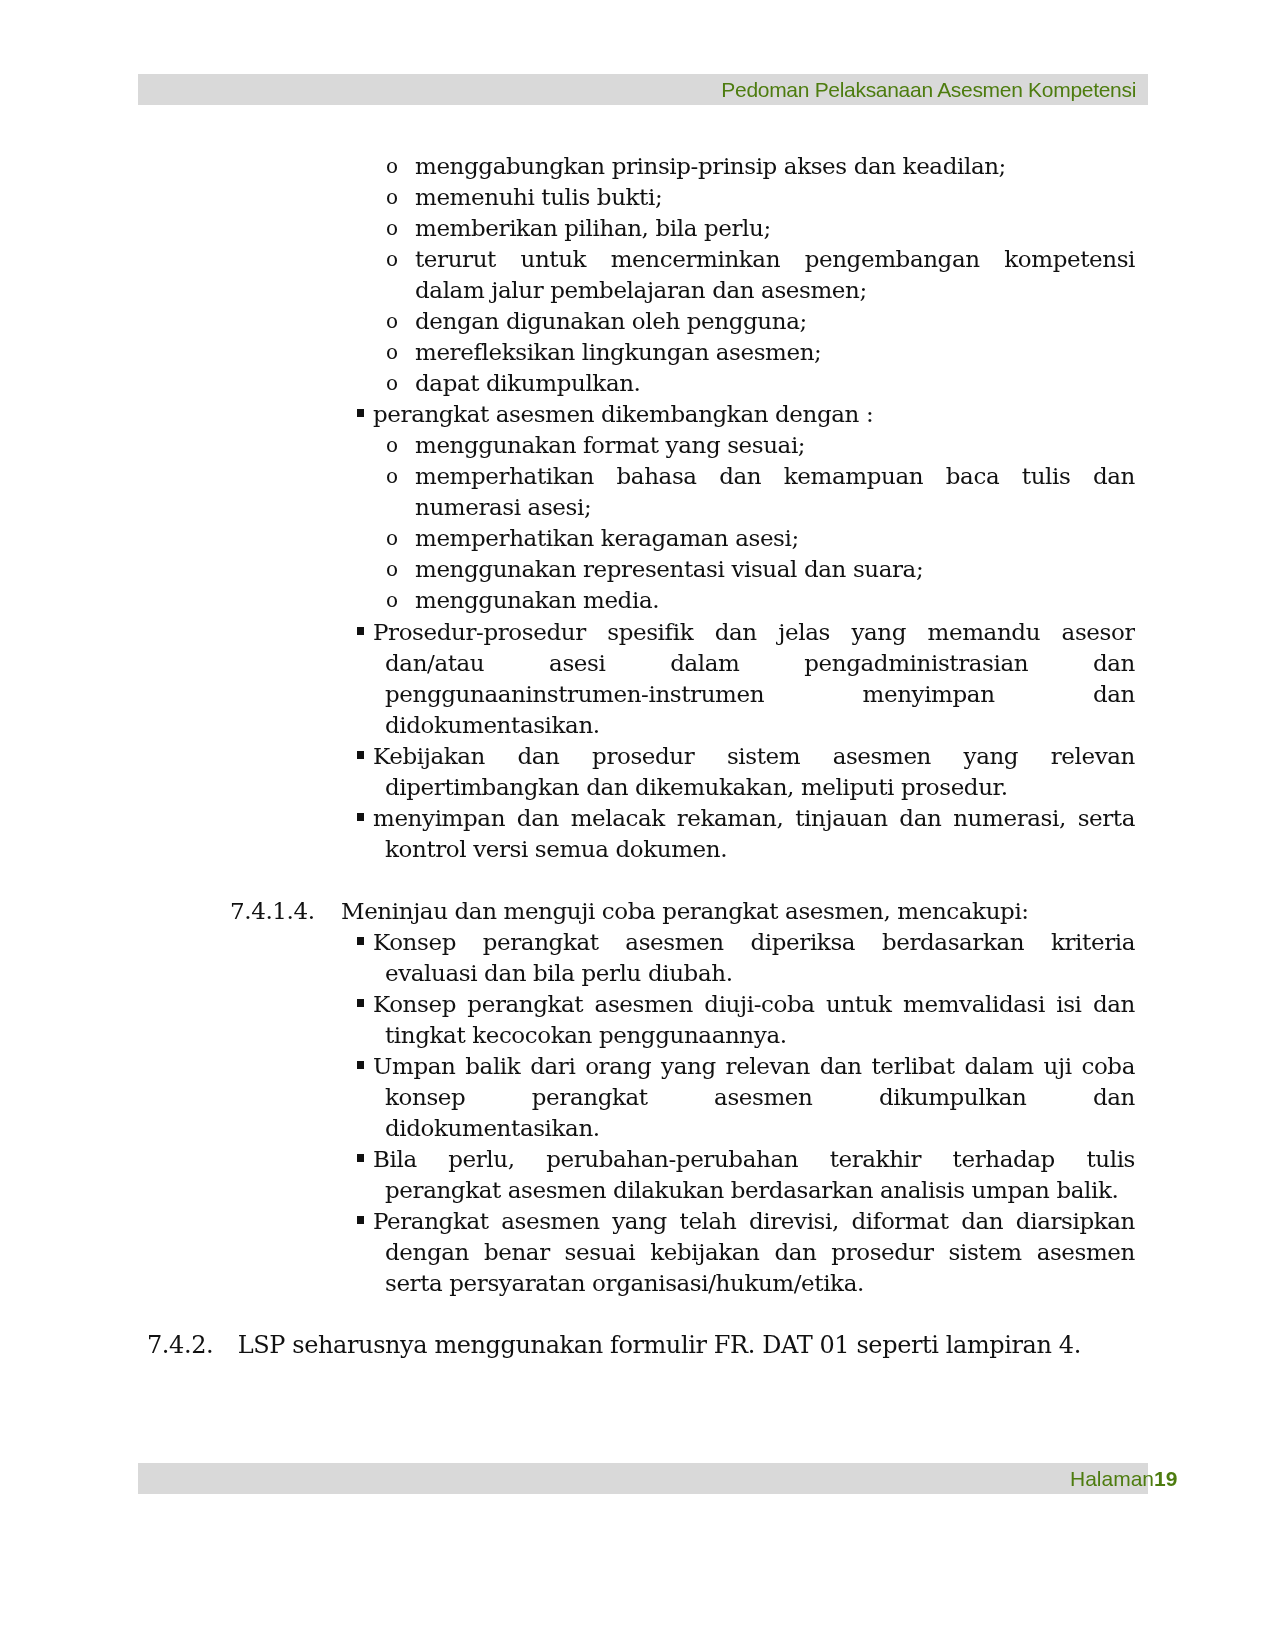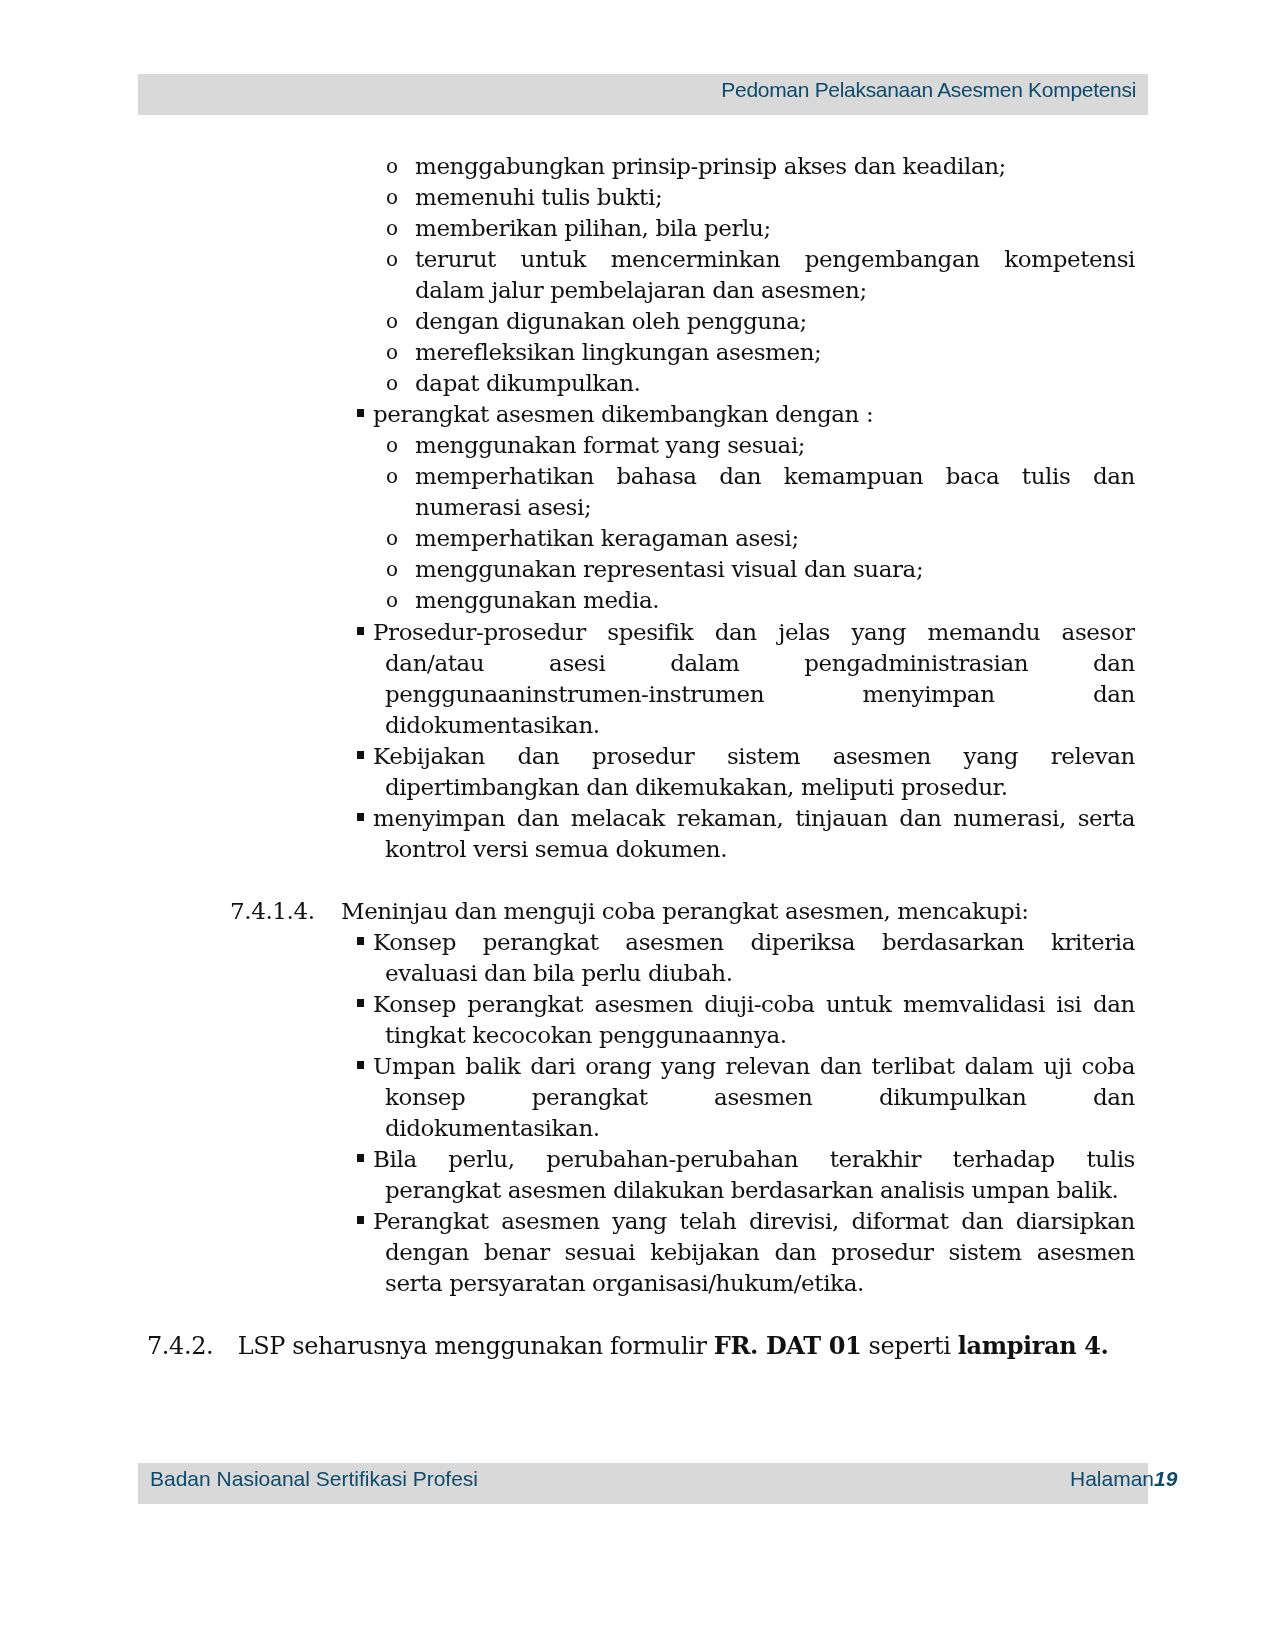--- a/index.html
+++ b/index.html
@@ -1,38 +1,38 @@
 <!DOCTYPE html>
 <html><head>
 <meta charset="utf-8">
 <style>
   html, body { margin: 0; padding: 0; }
   body {
     width: 1275px; height: 1650px; background: #ffffff; position: relative; overflow: hidden;
     font-family: "DejaVu Serif", "Liberation Serif", serif; color: #111;
   }
   .band {
-    position: absolute; left: 138px; width: 1010px; height: 41px; background: #d9d9d9;
-    font-family: "Liberation Sans", sans-serif; font-size: 21px; line-height: 31px; color: #0c4a6e;
+    position: absolute; left: 138px; width: 1010px; height: 31px; background: #d9d9d9;
+    font-family: "Liberation Sans", sans-serif; font-size: 21px; line-height: 31px; color: #4d7c0f;
   }
   .header-band { top: 74px; }
   .header-text { position: absolute; right: 12px; top: 0; letter-spacing: -0.3px; }
   .footer-band { top: 1463px; }
   .footer-left { position: absolute; left: 12px; top: 0; }
   .footer-right { position: absolute; left: 932px; top: 0; }
-  .footer-right b { font-weight: bold; font-style: italic; }
+  .footer-right b { font-weight: bold; }
 
   .ln {
     position: absolute; font-size: 23px; line-height: 31px; height: 31px; white-space: nowrap;
     letter-spacing: -0.4px;
   }
   .just { text-align: justify; text-align-last: justify; white-space: normal; overflow: hidden; }
   .circ { position: absolute; font-size: 20px; line-height: 31px; height: 31px; }
   .sq { position: absolute; width: 7px; height: 8px; background: #111; }
-  b.bold { font-weight: bold; }
+  b.bold { font-weight: normal; }
 </style>
 </head>
 <body>
 
 <div class="band header-band">
   <span class="header-text">Pedoman Pelaksanaan Asesmen Kompetensi</span>
 </div>
 
 <div>
   <span class="circ" style="left:386px;top:151px">o</span>
@@ -118,15 +118,14 @@
 <span class="ln just" style="left:385px;top:1237px;width:750px">dengan benar sesuai kebijakan dan prosedur sistem asesmen</span>
 <span class="ln" style="left:385px;top:1268px">serta  persyaratan organisasi/hukum/etika.</span>
 
 <div class="ln" style="left:147px;top:1330px;font-size:24px">
   <span>7.4.2.</span>
   <span style="display:inline-block;width:10px"></span>
   <span>LSP seharusnya menggunakan formulir </span><b class="bold">FR. DAT 01</b><span> seperti </span><b class="bold">lampiran 4.</b>
 </div>
 
 <div class="band footer-band">
-  <span class="footer-left">Badan Nasioanal Sertifikasi Profesi</span>
   <span class="footer-right"><span>Halaman</span><b>19</b></span>
 </div>
 
 </body></html>

